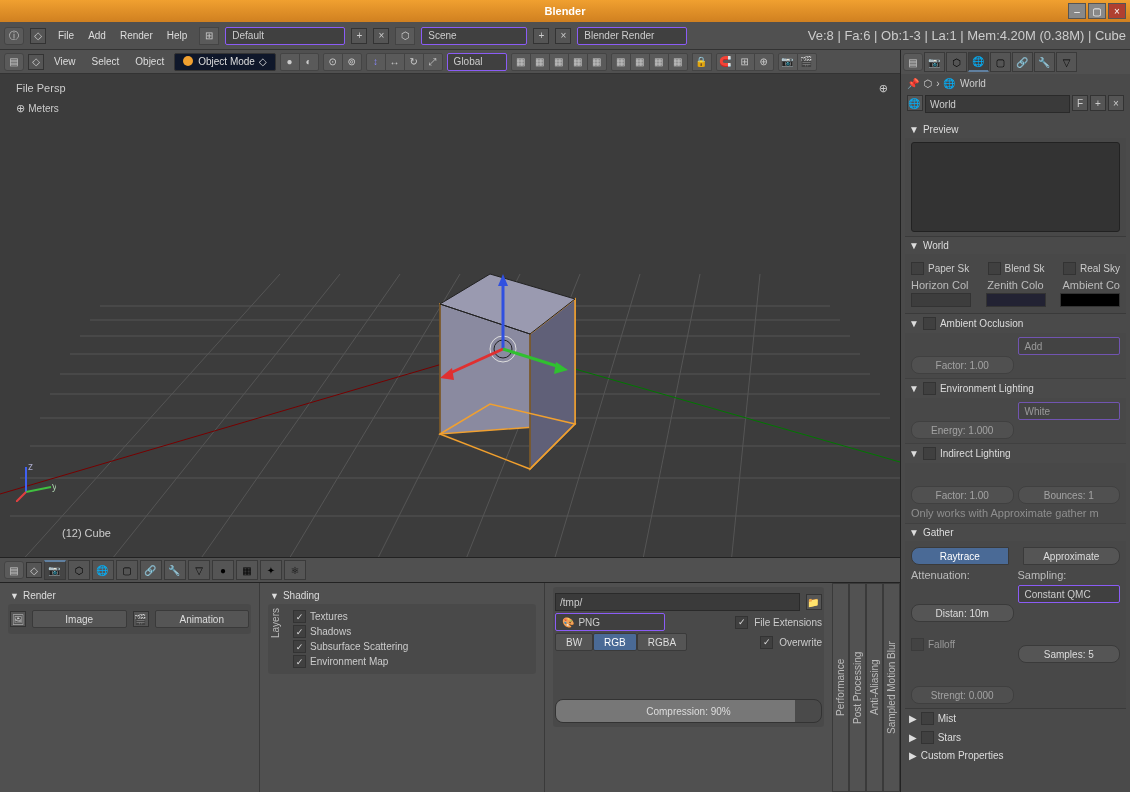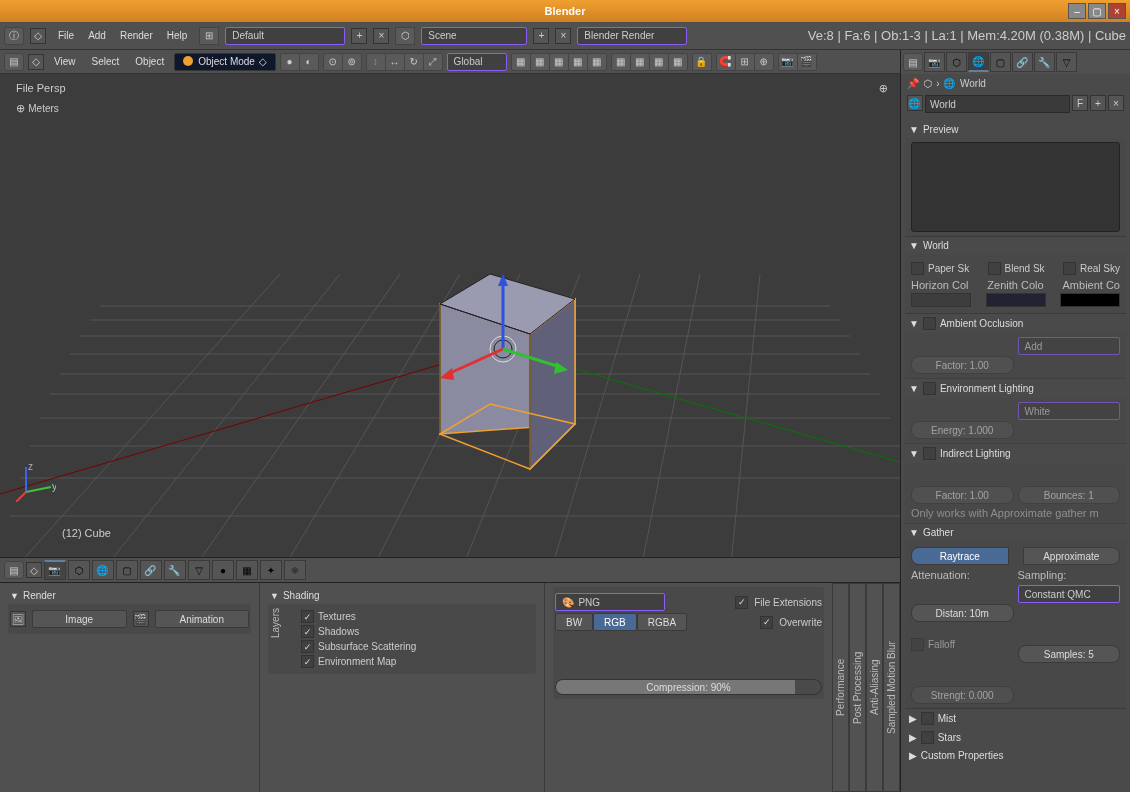--- a/index.html
+++ b/index.html
@@ -45,21 +45,21 @@
 .btn { background: #555; border: 1px solid #3a3a3a; color: #ddd; padding: 2px 10px; height: 18px; display: inline-flex; align-items: center; justify-content: center; border-radius: 2px; cursor: pointer; }
 .btn.wide { flex: 1; }
 .btn.active { background: #4a6a96; color: #fff; }
 .field-row { display: flex; align-items: center; gap: 6px; margin: 2px 0; }
 .field-label { color: #ccc; width: 40px; }
 .checkbox-row { display: flex; align-items: center; gap: 4px; color: #ccc; margin: 2px 0; }
 .checkbox { width: 13px; height: 13px; border: 1px solid #333; background: #404040; cursor: pointer; display: inline-flex; align-items: center; justify-content: center; color: #ddd; font-size: 9px; }
 .checkbox.checked::before { content: "✓"; }
 .text-input { background: #3a3a3a; border: 1px solid #2a2a2a; color: #ccc; padding: 2px 4px; height: 18px; flex: 1; }
 .num-field { background: #555; border: 1px solid #3a3a3a; color: #ddd; padding: 2px 6px; height: 18px; border-radius: 8px; display: flex; justify-content: center; align-items: center; cursor: pointer; margin-top: 19px; }
-.slider-bar { background: #4a4a4a; border: 1px solid #333; height: 16px; border-radius: 8px; position: relative; overflow: hidden; cursor: pointer; margin-top: 48px; }
+.slider-bar { background: #4a4a4a; border: 1px solid #333; height: 24px; border-radius: 8px; position: relative; overflow: hidden; cursor: pointer; margin-top: 48px; }
 .slider-fill { position: absolute; left: 0; top: 0; bottom: 0; background: #777; }
 .slider-text { position: absolute; inset: 0; display: flex; align-items: center; justify-content: center; color: #ddd; }
 
 .right-panel { width: 230px; background: #4a4a4a; border-left: 1px solid #222; display: flex; flex-direction: column; overflow: hidden; }
 .right-tabs { height: 24px; background: #505050; display: flex; align-items: center; gap: 1px; padding: 0 2px; }
 .right-tab { width: 21px; height: 20px; background: #555; border: 1px solid #3a3a3a; display: flex; align-items: center; justify-content: center; cursor: pointer; }
 .right-tab.active { background: #3f3f3f; border-bottom: 2px solid #6080a0; }
 .breadcrumb-row { display: flex; align-items: center; gap: 4px; padding: 4px 6px; color: #ccc; }
 .breadcrumb-row .globe { color: #6080c0; }
 .namerow { display: flex; gap: 2px; padding: 2px 6px 8px; }
@@ -253,21 +253,21 @@
             <div class="btn wide">Animation</div>
           </div>
         </div>
       </div>
 
       <div class="panel-section" style="flex:0 0 285px;border-right:1px solid #3a3a3a">
         <div class="panel-header">
             <span class="triangle"></span>
             <span>Shading</span>
           </div>
-        <div class="panel-body" style="display:flex;gap:20px">
+        <div class="panel-body" style="display:flex;gap:12px">
           <div style="display:flex;flex-direction:column;gap:8px;color:#bbb;">
             <span style="writing-mode:vertical-rl;transform:rotate(180deg)">Layers</span>
           </div>
           <div style="flex:1">
             <div class="checkbox-row">
                 <span class="checkbox checked"></span>
                 <span>Textures</span>
               </div>
             <div class="checkbox-row">
                 <span class="checkbox checked"></span>
@@ -281,20 +281,24 @@
                 <span class="checkbox checked"></span>
                 <span>Environment Map</span>
               </div>
           </div>
         </div>
       </div>
 
       <div class="panel-section" style="flex:1">
         <div class="panel-body">
           <div class="field-row">
+            <input class="text-input" value="/tmp/" style="">
+            <div class="small-btn">📁</div>
+          </div>
+          <div class="field-row">
             <div class="dropdown-field" style="width:110px">🎨 <span style="margin-left:4px">PNG</span></div>
             <div style="flex:1"></div>
             <span class="checkbox checked"></span>
               <span style="color:#ccc">File Extensions</span>
           </div>
           <div class="field-row">
             <div class="pill-group">
               <div class="btn">BW</div>
               <div class="btn active">RGB</div>
               <div class="btn">RGBA</div>

